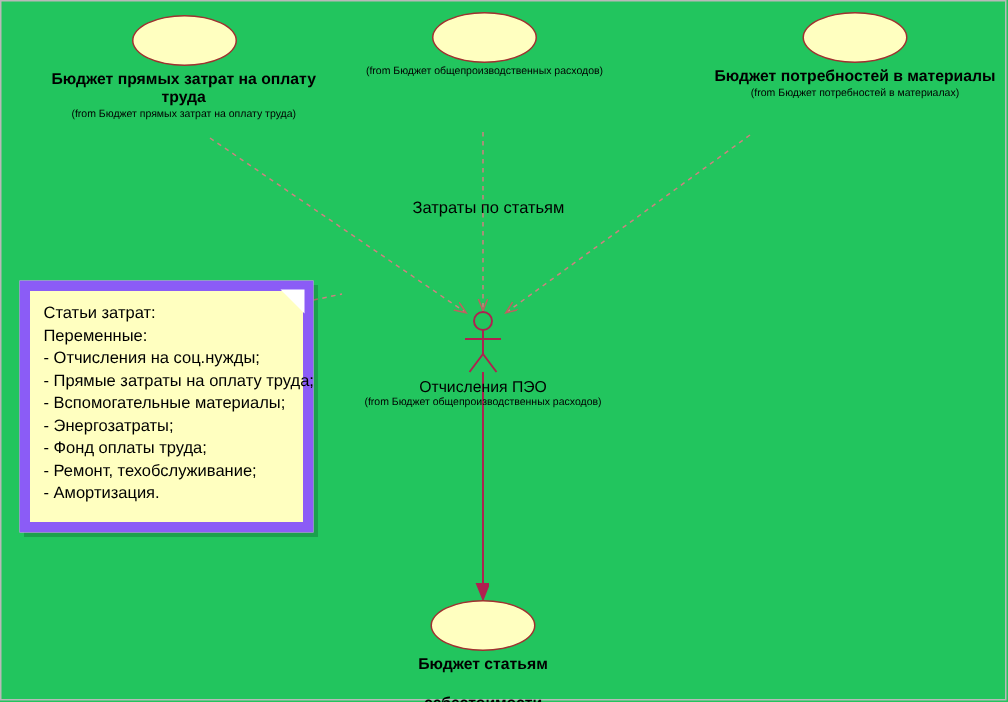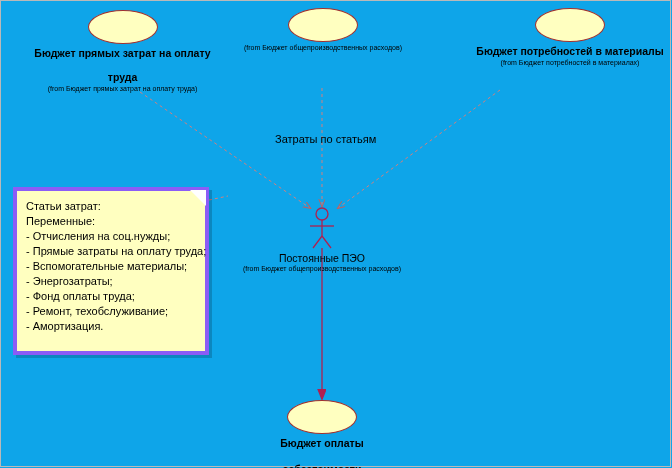--- a/index.html
+++ b/index.html
@@ -10,21 +10,21 @@
     width: 672px;
     height: 468px;
     background: #ffffff;
     font-family: "Liberation Sans", sans-serif;
     overflow: hidden;
   }
   #canvas {
     position: relative;
     width: 672px;
     height: 468px;
-    background: #0ea5e9;
+    background: #22c55e;
   }
   .border-frame {
     position: absolute;
     left: 0;
     top: 0;
     width: 671px;
     height: 467px;
     border: 1px solid #b9b9b9;
     box-sizing: border-box;
     pointer-events: none;
@@ -77,21 +77,21 @@
     color: #000000;
     line-height: 9px;
   }
   .note {
     position: absolute;
     left: 13px;
     top: 187px;
     width: 196px;
     height: 168px;
     background: #ffffc0;
-    border: 4px solid #8b5cf6;
+    border: 7px solid #8b5cf6;
     box-sizing: border-box;
     box-shadow: 3px 3px 0 rgba(0,0,0,0.18);
     padding: 8px 8px 0 9px;
   }
   .note-fold {
     position: absolute;
     right: -1px;
     top: -1px;
     width: 0;
     height: 0;
@@ -143,43 +143,43 @@
       <line x1="322" y1="220" x2="322" y2="236"></line>
       <line x1="310" y1="226" x2="334" y2="226"></line>
       <line x1="322" y1="236" x2="313" y2="248"></line>
       <line x1="322" y1="236" x2="331" y2="248"></line>
     </g>
   </svg>
 
   <div class="uc-node" style="left:20px; top:10px; width:205px;">
     <div class="uc-ellipse"></div>
     <div class="uc-title">Бюджет прямых затрат на оплату</div>
-    <div class="uc-title" style="margin-top:12px;">труда</div>
+    <div class="uc-title" style="margin-top:0;">труда</div>
     <div class="uc-stereo">(from Бюджет прямых затрат на оплату труда)</div>
   </div>
 
   <div class="uc-node" style="left:228px; top:8px; width:190px;">
     <div class="uc-ellipse"></div>
     <div class="uc-stereo">(from Бюджет общепроизводственных расходов)</div>
   </div>
 
   <div class="uc-node" style="left:470px; top:8px; width:200px;">
     <div class="uc-ellipse"></div>
     <div class="uc-title">Бюджет потребностей в материалы</div>
     <div class="uc-stereo">(from Бюджет потребностей в материалах)</div>
   </div>
 
   <div class="actor-node" style="left:210px; top:250px; width:224px;">
-    <div class="actor-label">Постоянные ПЭО</div>
+    <div class="actor-label">Отчисления ПЭО</div>
     <div class="actor-stereo">(from Бюджет общепроизводственных расходов)</div>
   </div>
 
   <div class="uc-node" style="left:237px; top:400px; width:170px;">
     <div class="uc-ellipse"></div>
-    <div class="uc-title">Бюджет оплаты</div>
+    <div class="uc-title">Бюджет статьям</div>
     <div class="uc-title" style="margin-top:14px;">себестоимости</div>
   </div>
 
   <div class="edge-label" style="left:275px; top:133px;">Затраты по статьям</div>
 
   <div class="note">
     <div class="note-fold"></div>
     <div class="note-line">Статьи затрат:</div>
     <div class="note-line">Переменные:</div>
     <div class="note-line"> - Отчисления на соц.нужды;</div>

